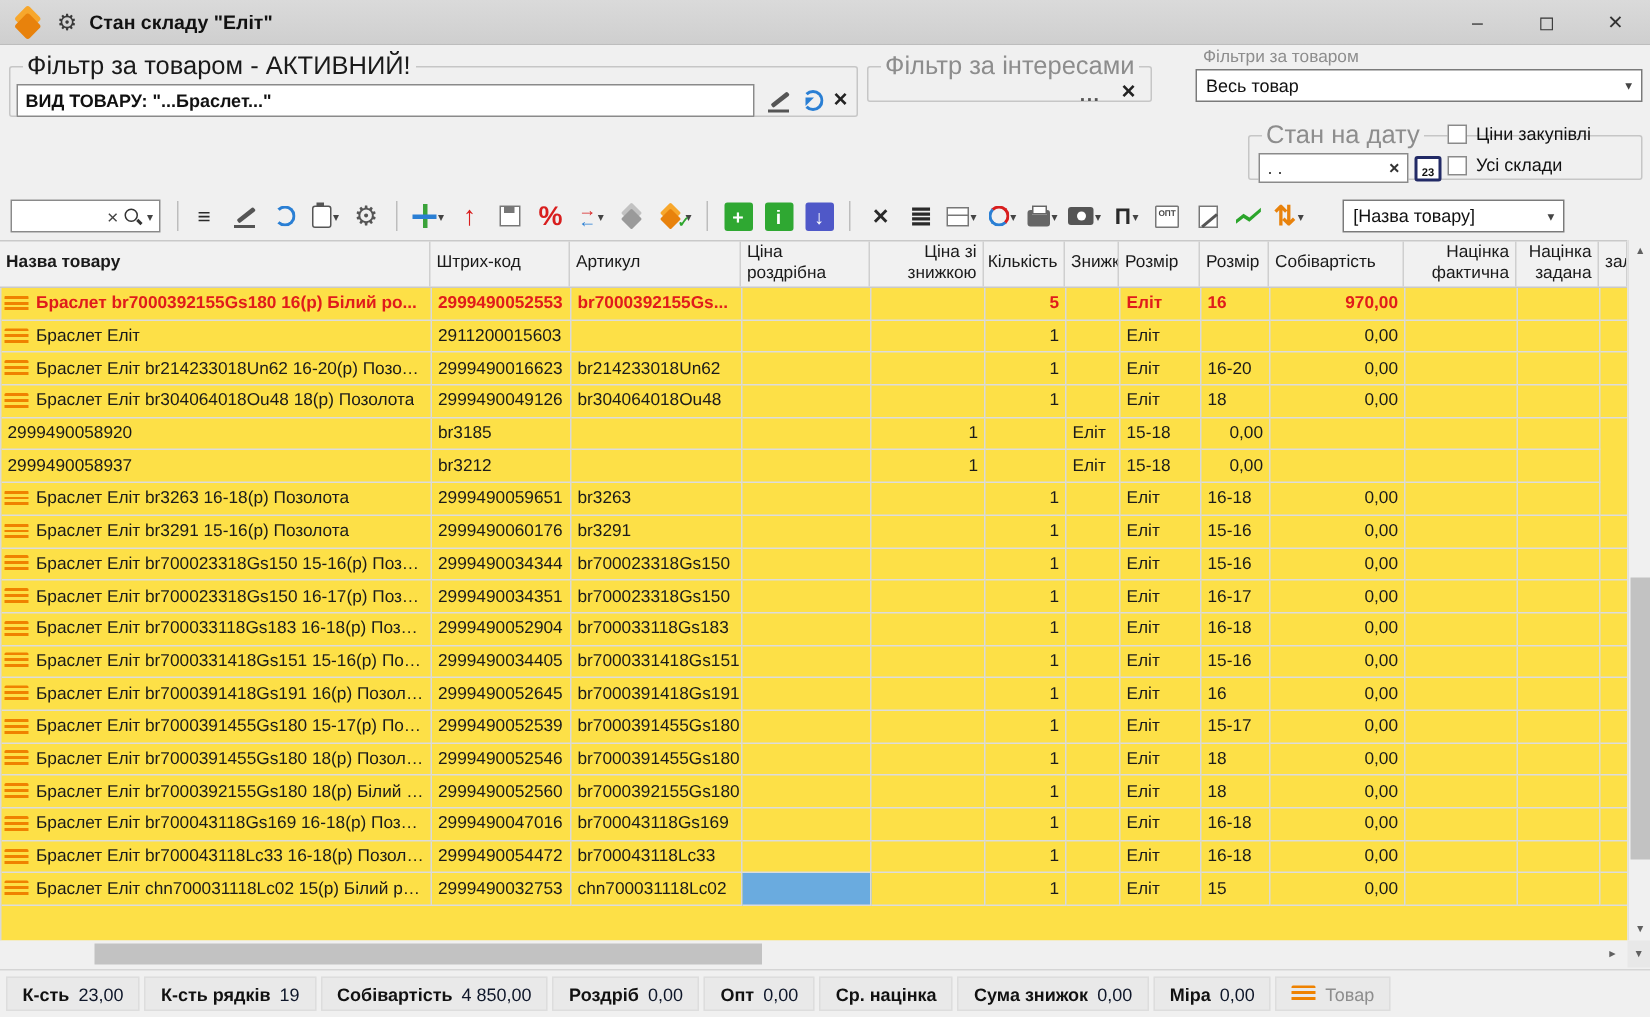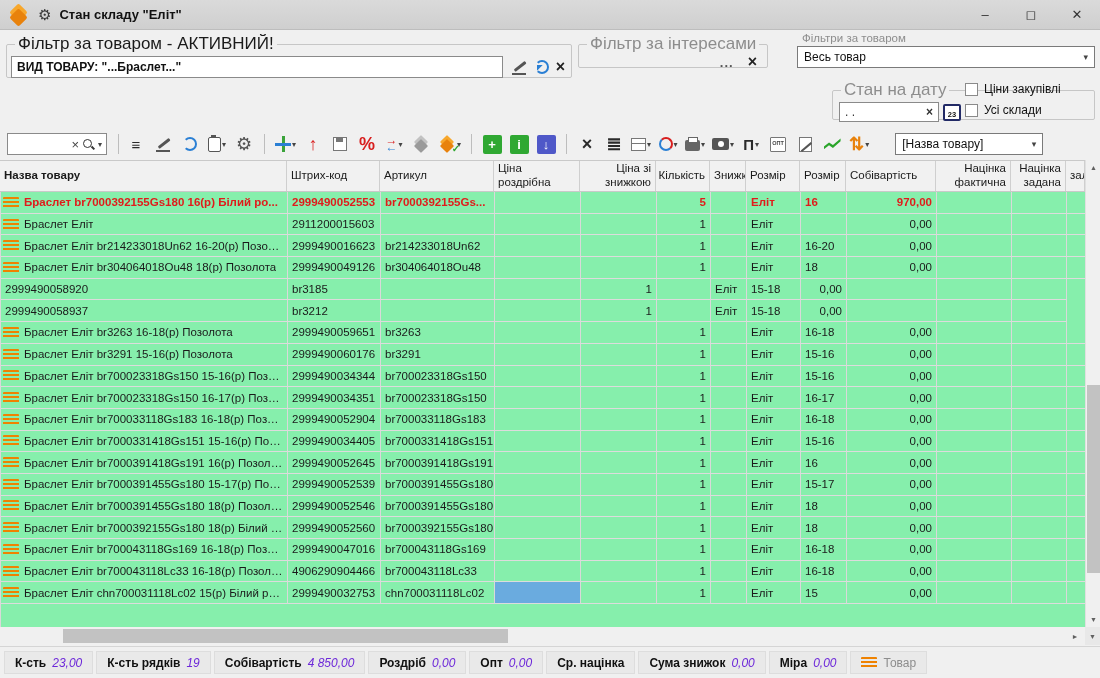--- a/index.html
+++ b/index.html
@@ -97,21 +97,21 @@
   .ic-chart { width:17px; height:13px; background:#2ba52b; clip-path:polygon(0 72%, 32% 38%, 55% 58%, 100% 8%, 100% 28%, 55% 80%, 32% 60%, 0 92%); }
   .cb-cols { position:relative; width:148px; height:22px; margin-left:24px; }
 
   
   .thead { position:absolute; left:0; top:160px; width:1085px; height:32px; background:#f1f1f1;
     border-top:1px solid #c9c9c9; border-bottom:1px solid #c9c9c9; display:grid;
     grid-template-columns:287px 93px 114px 86px 76px 54px 36px 54px 46px 90px 75px 55px 19px; }
   .th { border-right:1px solid #cfcfcf; font-size:11.5px; padding:2px 4px; display:flex; align-items:center; overflow:hidden; white-space:normal; line-height:1.2; }
   .th.right { justify-content:flex-end; text-align:right; }
   .th.bold { font-weight:bold; }
-  .tbody { position:absolute; left:0; top:192px; width:1085px; height:435px; background:#86efac; border-left:1px solid #d9d9d9; overflow:hidden; }
+  .tbody { position:absolute; left:0; top:192px; width:1085px; height:435px; background:#fde047; border-left:1px solid #d9d9d9; overflow:hidden; }
   .trow { display:grid; grid-template-columns:287px 93px 114px 86px 76px 54px 36px 54px 46px 90px 75px 55px 19px; height:21.7px; }
   .td { border-right:1px solid #d9d9d9; border-bottom:1px solid #dcdcdc; font-size:11.5px; padding:0 4px; display:flex; align-items:center; overflow:hidden; white-space:nowrap; }
   .f-qty, .f-cost { justify-content:flex-end; }
   .f-name { padding-left:2px; gap:5px; }
   .row-ic { flex:0 0 16px; height:11px; background:repeating-linear-gradient(#ef8200 0 2px, transparent 2px 4px); border-radius:1px; }
   .nm { overflow:hidden; text-overflow:ellipsis; }
   .trow.hl .td { color:#e01b1b; font-weight:bold; }
   .td.sel { background:#6aabdf; }
 
   
@@ -121,21 +121,21 @@
   .vs-thumb { position:absolute; left:1px; top:225px; width:13px; height:188px; background:#c2c2c2; }
   .hstrip { position:absolute; left:0; top:627px; width:1100px; height:19px; background:#f0f0f0; }
   .hs-thumb { position:absolute; left:63px; top:2px; width:445px; height:14px; background:#c2c2c2; }
   .hs-right { position:absolute; left:1066px; top:0; width:18px; height:18px; display:flex; align-items:center; justify-content:center; font-size:7px; color:#606060; }
   .hs-corner { position:absolute; left:1085px; top:0; width:15px; height:18px; background:#e8e8e8; display:flex; align-items:center; justify-content:center; font-size:7px; color:#606060; }
 
   
   .statusbar { position:absolute; left:0; top:646px; width:1100px; height:32px; background:#f0f0f0; border-top:1px solid #d5d5d5; display:flex; align-items:center; gap:3px; padding-left:4px; }
   .panel { height:23px; background:#e9e9e9; border:1px solid #dddddd; display:flex; align-items:center; gap:6px; padding:0 10px; font-size:12px; }
   .panel b { font-weight:bold; color:#111; }
-  .panel .val { color:#6d28d9;font-style:italic; }
+  .panel .val { color:#0f172a; }
   .panel-product { color:#8d8d8d; }
 </style>
 </head>
 <body>
 
 <div class="app">
 
   <div class="titlebar">
     <span class="applogo"></span>
     <span class="gearglyph">⚙</span>
@@ -613,21 +613,21 @@
         <div class="td f-cost">0,00</div>
         <div class="td f-markup_actual"></div>
         <div class="td f-markup_set"></div>
         <div class="td f-zal"></div>
       </div>
       <div class="trow">
         <div class="td f-name">
           <span class="row-ic"></span>
           <span class="nm">Браслет Еліт br700043118Lc33 16-18(р) Позолота</span>
         </div>
-        <div class="td f-barcode">4906290904466</div>
+        <div class="td f-barcode">2999490054472</div>
         <div class="td f-article">br700043118Lc33</div>
         <div class="td f-price_retail"></div>
         <div class="td f-price_disc"></div>
         <div class="td f-qty">1</div>
         <div class="td f-discount"></div>
         <div class="td f-warehouse">Еліт</div>
         <div class="td f-size">16-18</div>
         <div class="td f-cost">0,00</div>
         <div class="td f-markup_actual"></div>
         <div class="td f-markup_set"></div>

